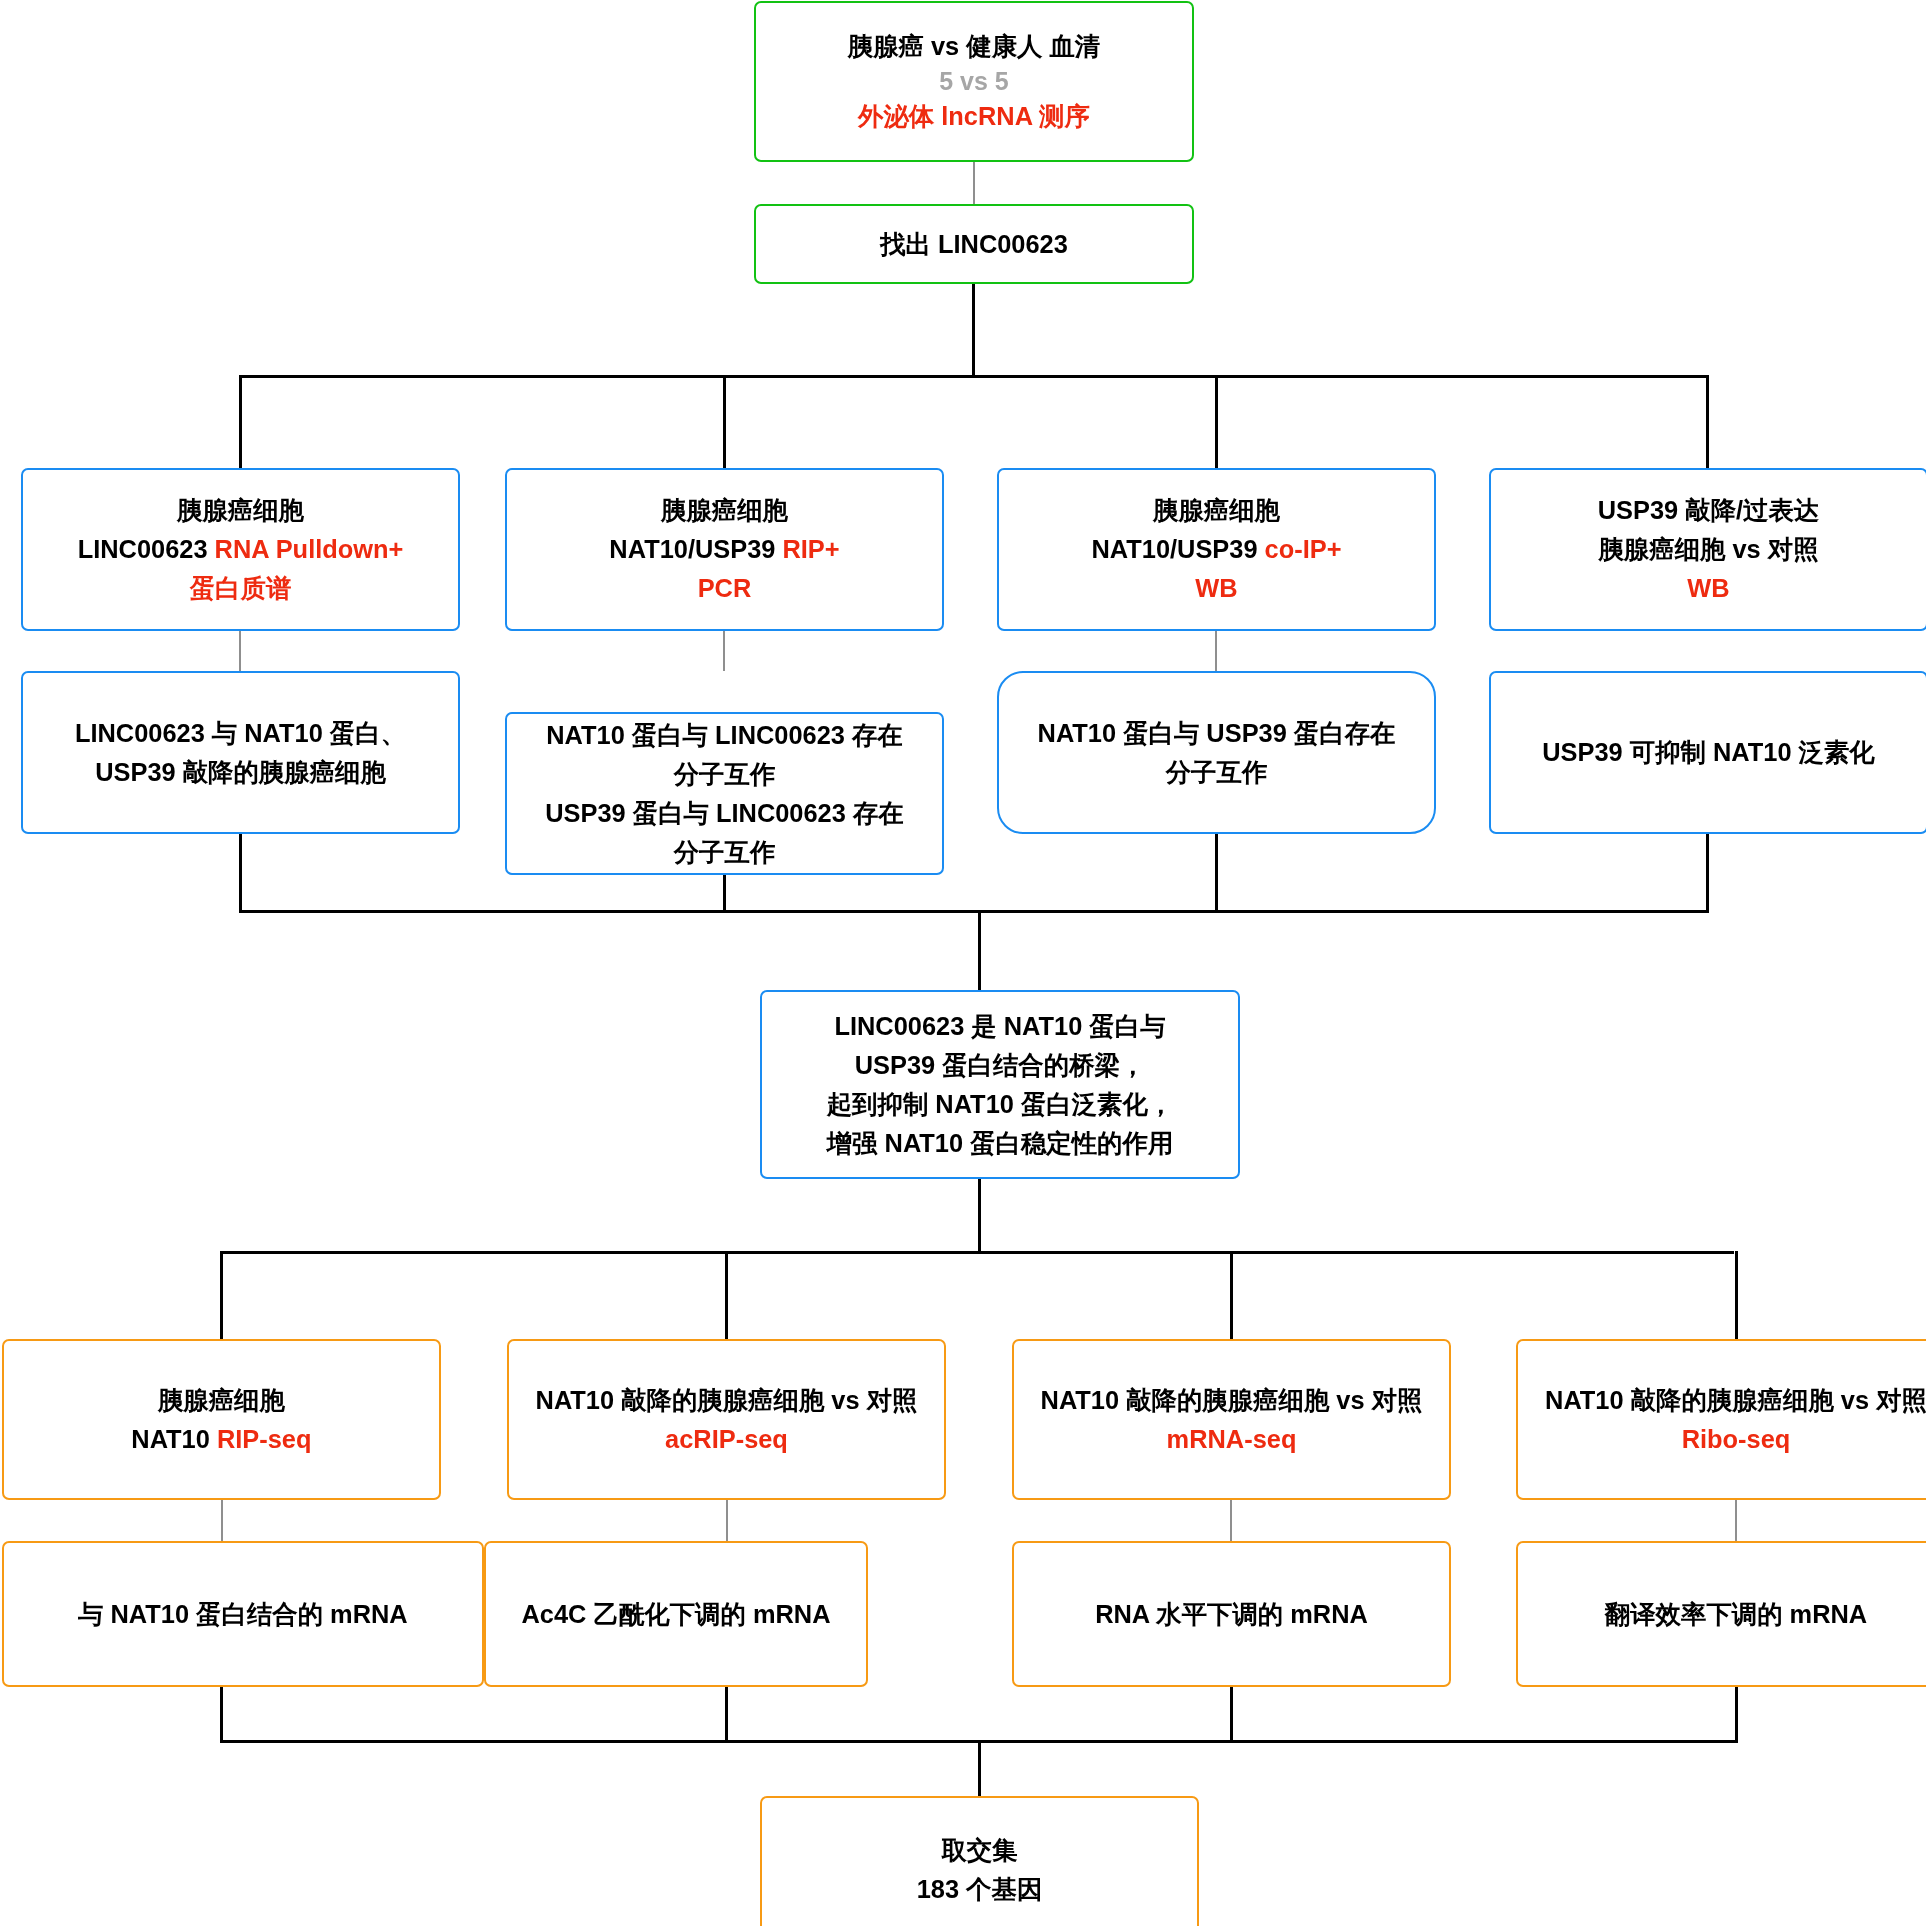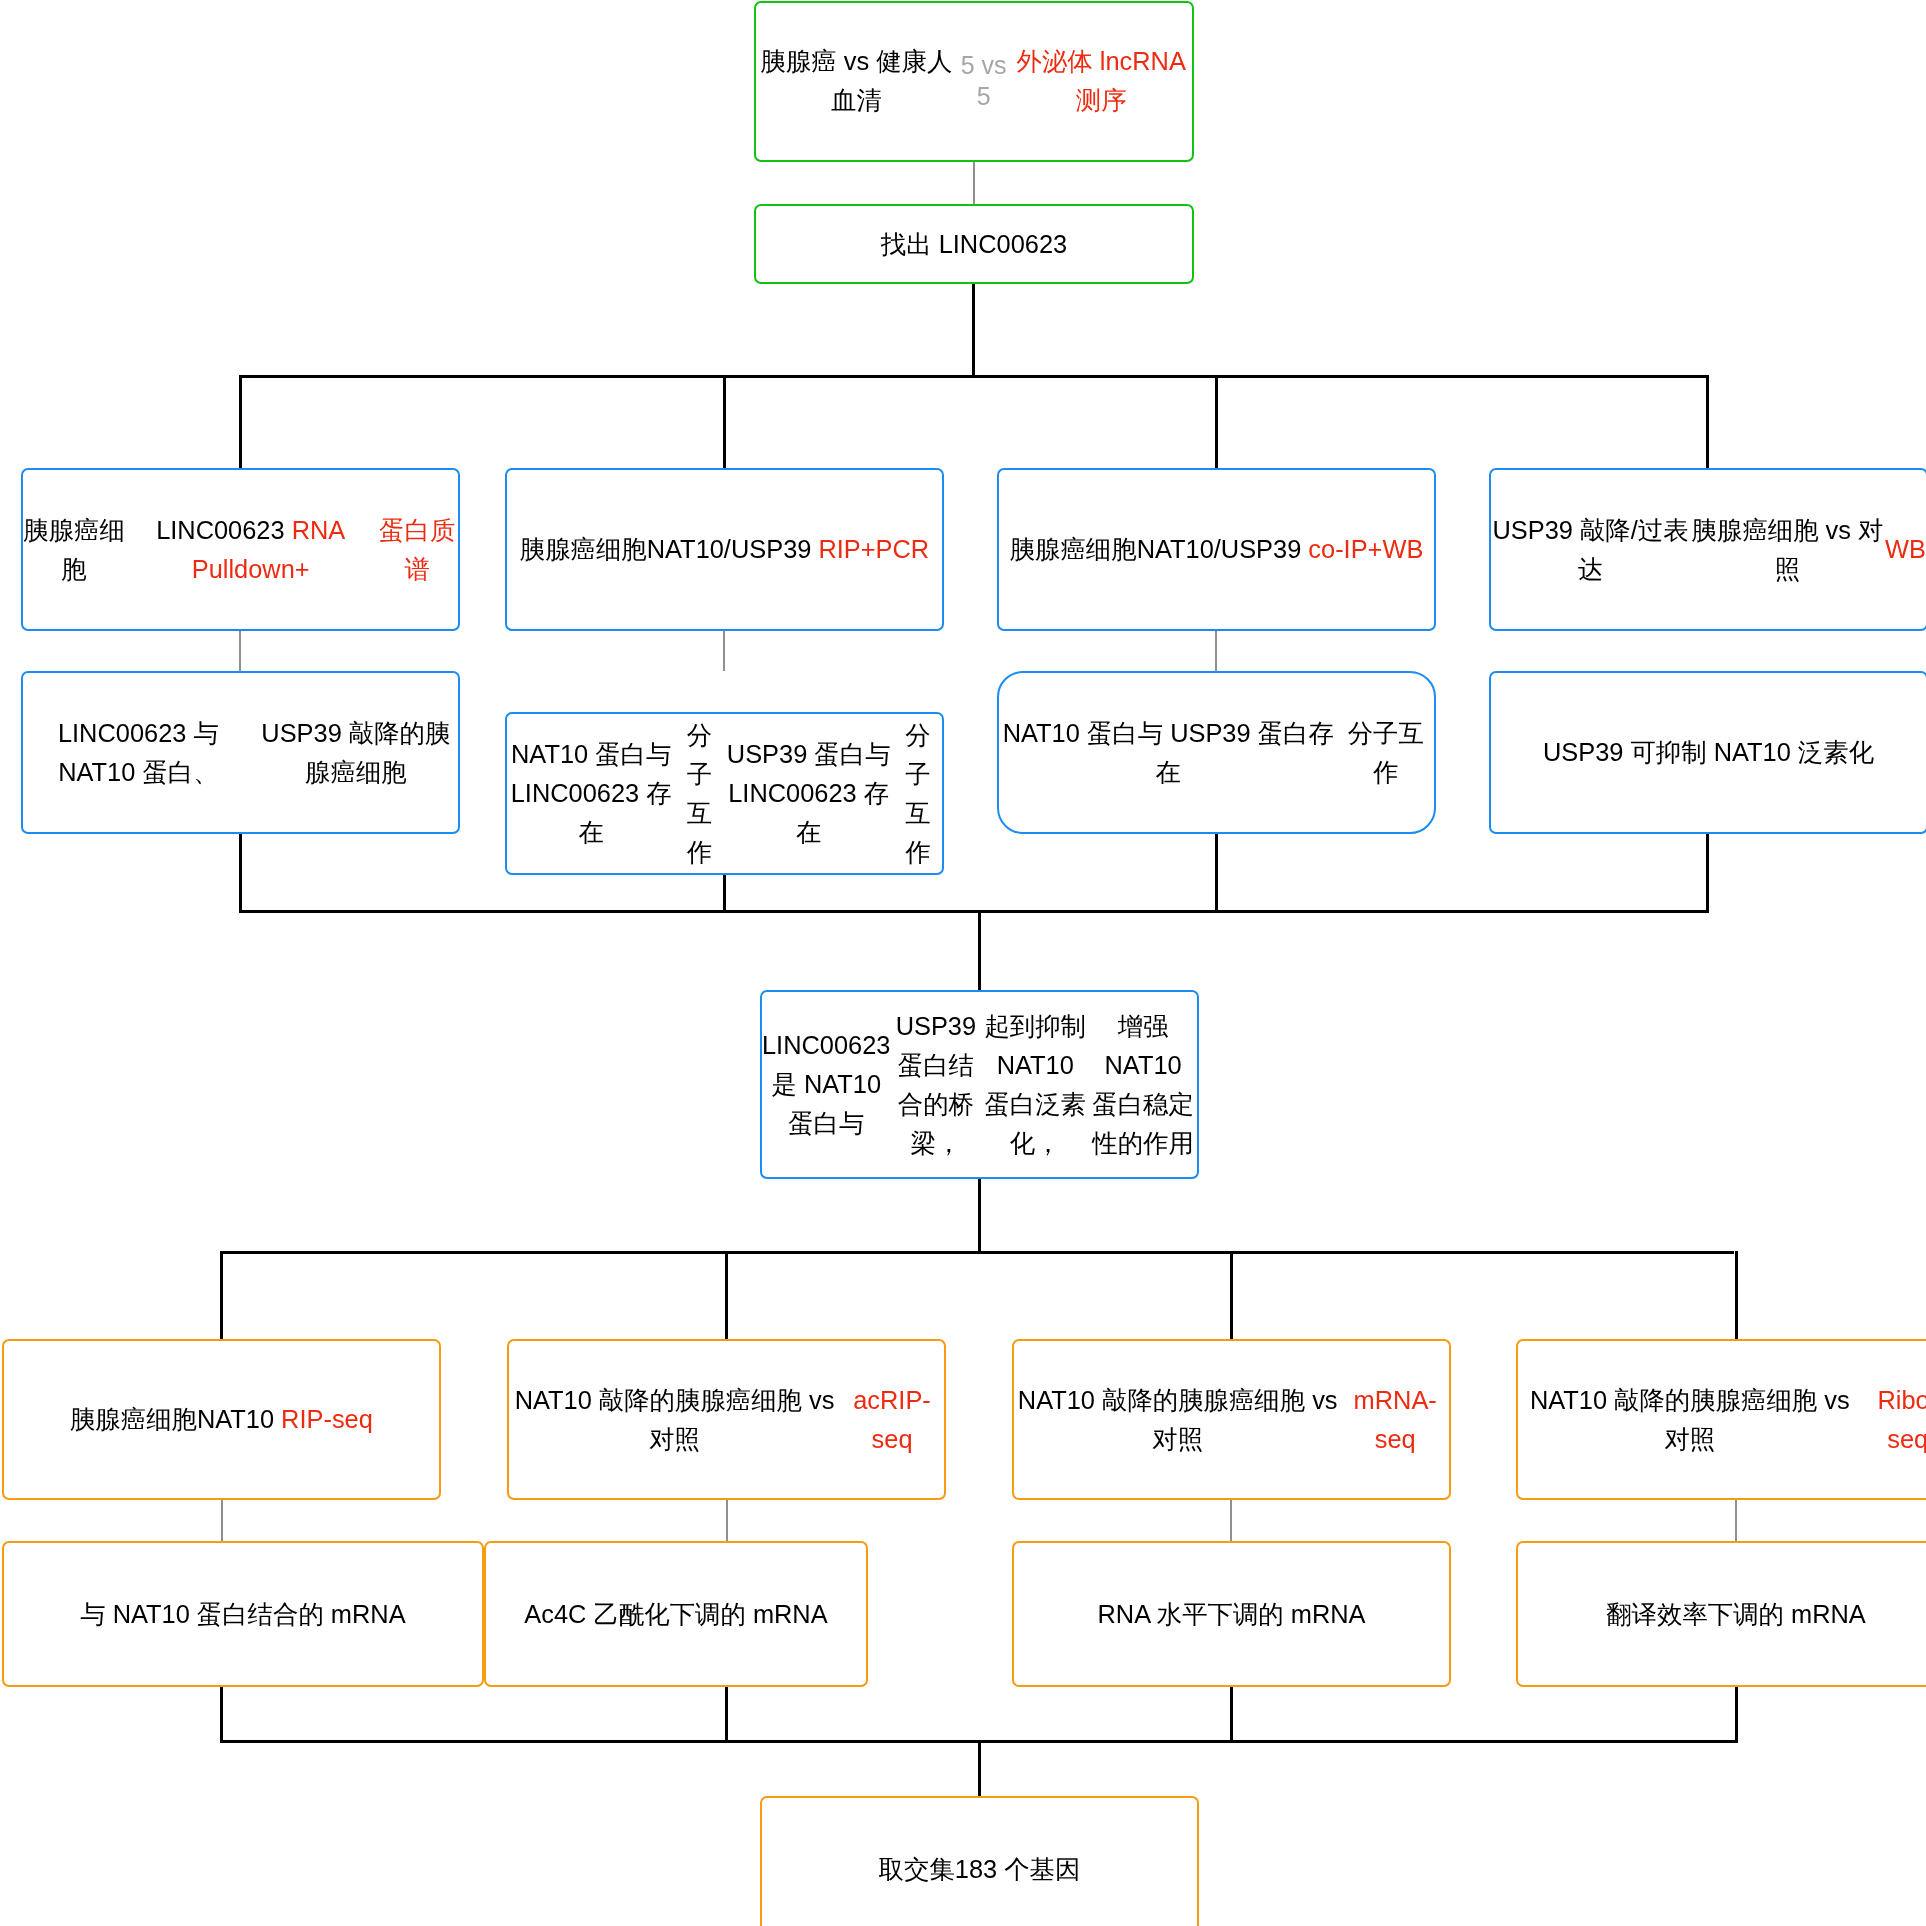--- a/index.html
+++ b/index.html
@@ -1,20 +1,20 @@
 <!DOCTYPE html>
 <html style="font-size:6.2px"><head>
 <meta charset="utf-8">
 <style>
   html, body { margin: 0; padding: 0; background: #ffffff; }
   body { width: 1958px; height: 2365px; position: relative; overflow: hidden;
          font-family: "Liberation Sans", "DejaVu Sans", sans-serif; color: #000; }
   .node { position: absolute; box-sizing: border-box; border: 2.7px solid #000; border-radius: 7px;
-          background: #fff; display: flex; flex-direction: row; align-items: center; justify-content: center;
-          text-align: center; font-size: 25.4px; line-height: 39px; }
+          background: #fff; display: flex; flex-direction: column; align-items: center; justify-content: center;
+          text-align: center; font-size: 25.4px; line-height: 39px; font-weight: bold; }
   .green { border-color: #12c213; }
   .blue { border-color: #1a8cf2; }
   .orange { border-color: #f79a14; }
   .line { display: block; }
   .red { color: #ee2b10; }
   .sub { color: #a6a6a6; font-size: 25px; line-height: 31px; }
   .hl { position: absolute; height: 2.7px; background: #000; }
   .vl { position: absolute; width: 2.7px; background: #000; }
   .gvl { position: absolute; width: 1.9px; background: #8f8f8f; }
 </style>
@@ -100,21 +100,21 @@
   <span class="line">分子互作</span>
 </div>
 <div class="node blue" style="left:997px; top:671px; width:439px; height:163px;border-radius:26px;">
   <span class="line">NAT10 蛋白与 USP39 蛋白存在</span>
   <span class="line">分子互作</span>
 </div>
 <div class="node blue" style="left:1489px; top:671px; width:439px; height:163px;">
   <span class="line">USP39 可抑制 NAT10 泛素化</span>
 </div>
 
-<div class="node blue" style="left:760px; top:990px; width:439px; height:189px;">
+<div class="node blue" style="left:760px; top:990px; width:480px; height:189px;">
   <span class="line">LINC00623 是 NAT10 蛋白与</span>
   <span class="line">USP39 蛋白结合的桥梁，</span>
   <span class="line">起到抑制 NAT10 蛋白泛素化，</span>
   <span class="line">增强 NAT10 蛋白稳定性的作用</span>
 </div>
 
 <div class="node orange" style="left:1.9px; top:1339px; width:439px; height:161px;">
   <span class="line">胰腺癌细胞</span>
   <span class="line"><span>NAT10 </span><span class="red">RIP-seq</span></span>
 </div>

